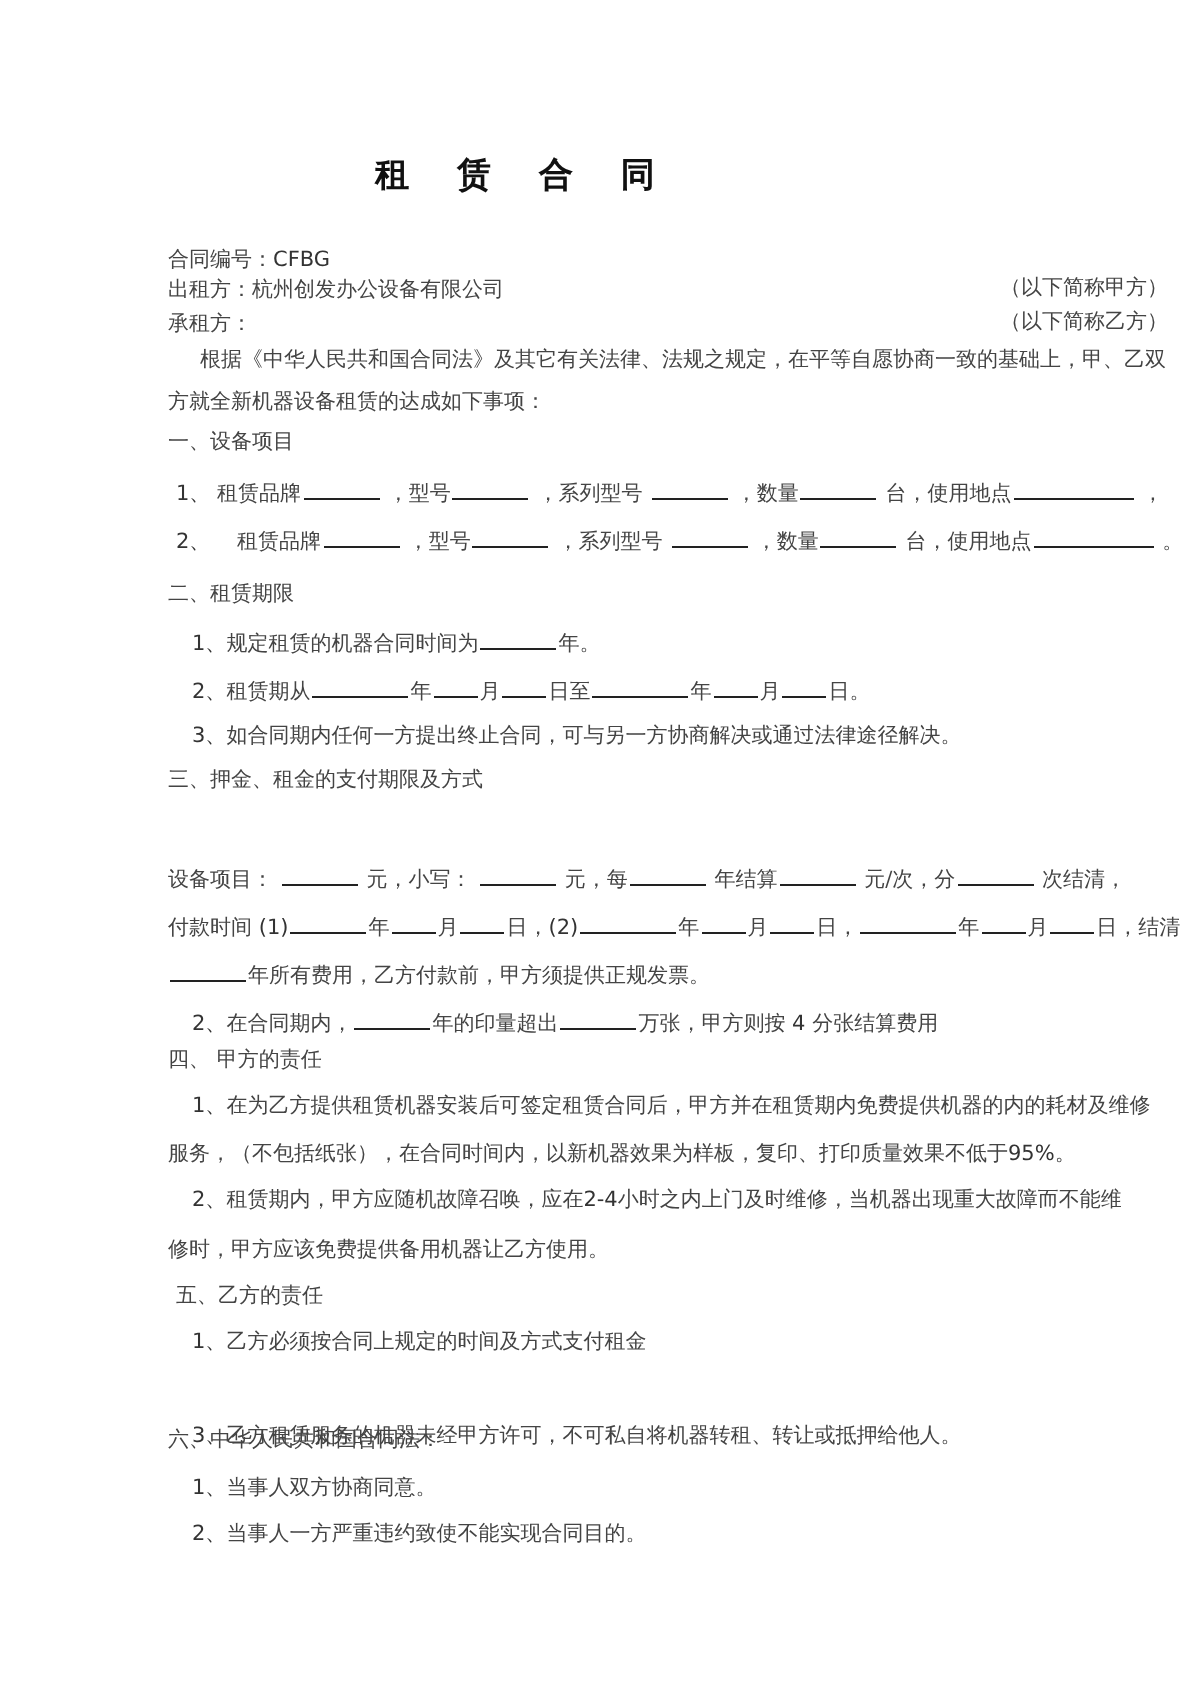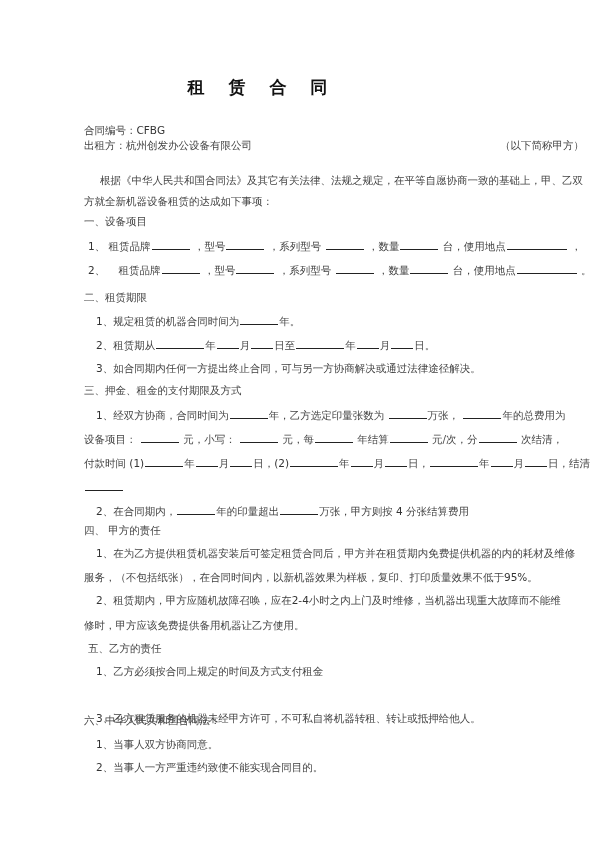--- a/index.html
+++ b/index.html
@@ -11,21 +11,21 @@
   .page { position: absolute; left: 0; top: 0; width: 600px; height: 849px; }
   .title {
     position: absolute; top: 76px; left: 0; width: 524px; text-align: center;
     font-size: 17px; font-weight: bold; letter-spacing: 9px; color: #111;
   }
   .line {
     position: absolute; left: 56px; width: 500px;
     font-size: 10.5px; line-height: 14px; white-space: nowrap; color: #444; margin-left: 28px;
   }
   .line .num, .line .latin { font-family: "DejaVu Sans", "Liberation Sans", sans-serif; color: #333; }
-  .right { position: absolute; right: 0; }
+  .right { position: absolute; right: 0; font-family: Liberation Serif, serif; }
   .indent1 { left: 68px; }
   .indent2 { left: 72px; font-family: Liberation Serif, serif; }
   .blank {
     display: inline-block; border-bottom: 1px solid #222; height: 11px;
     vertical-align: baseline; margin: 0 1px;
   }
   .w-sm { width: 22px; } .w-md { width: 38px; } .w-lg { width: 48px; } .w-xl { width: 60px; }
 </style>
 </head>
 <body>
@@ -36,20 +36,24 @@
 
   <div class="line" style="top:123px">
     <span>合同编号：</span><span class="latin">CFBG</span>
   </div>
 
   <div class="line" style="top:138px">
     <span>出租方：</span><span>杭州创发办公设备有限公司</span>
     <span class="right">（以下简称甲方）</span>
   </div>
 
+  <div class="line" style="top:155px">
+    <span>承租方：</span>
+    <span class="right">（以下简称乙方）</span>
+  </div>
 
   <div class="line indent2" style="top:174px">根据《中华人民共和国合同法》及其它有关法律、法规之规定，在平等自愿协商一致的基础上，甲、乙双</div>
   <div class="line" style="top:194px">方就全新机器设备租赁的达成如下事项：</div>
 
   <div class="line" style="top:214px">一、设备项目</div>
   <div class="line" style="top:238px; left:60px">
     <span class="num">1、</span>
     <span>租赁品牌</span><span class="blank w-md"></span>
     <span>，型号</span><span class="blank w-md"></span>
     <span>，系列型号</span> <span class="blank w-md"></span>
@@ -72,31 +76,28 @@
     <span class="num">1、</span><span>规定租赁的机器合同时间为</span><span class="blank w-md"></span><span>年。</span>
   </div>
   <div class="line indent1" style="top:337px">
     <span class="num">2、</span><span>租赁期从</span><span class="blank w-lg"></span><span>年</span><span class="blank w-sm"></span><span>月</span><span class="blank w-sm"></span><span>日至</span><span class="blank w-lg"></span><span>年</span><span class="blank w-sm"></span><span>月</span><span class="blank w-sm"></span><span>日。</span>
   </div>
   <div class="line indent1" style="top:361px">
     <span class="num">3、</span><span>如合同期内任何一方提出终止合同，可与另一方协商解决或通过法律途径解决。</span>
   </div>
 
   <div class="line" style="top:383px">三、押金、租金的支付期限及方式</div>
-  <div class="line indent1" style="top:407px">
-    <span class="num">1、</span><span>经双方协商，合同时间为</span><span class="blank w-md"></span><span>年，乙方选定印量张数为</span> <span class="blank w-md"></span><span>万张，</span> <span class="blank w-md"></span><span>年的总费用为</span>
-  </div>
   <div class="line" style="top:431px">
     <span>设备项目：</span> <span class="blank w-md"></span> <span>元，小写：</span> <span class="blank w-md"></span> <span>元，每</span><span class="blank w-md"></span> <span>年结算</span><span class="blank w-md"></span> <span>元/次，分</span><span class="blank w-md"></span> <span>次结清，</span>
   </div>
   <div class="line" style="top:455px">
     <span>付款时间</span> <span class="num">(1)</span><span class="blank w-md"></span><span>年</span><span class="blank w-sm"></span><span>月</span><span class="blank w-sm"></span><span>日，</span><span class="num">(2)</span><span class="blank w-lg"></span><span>年</span><span class="blank w-sm"></span><span>月</span><span class="blank w-sm"></span><span>日，</span><span class="blank w-lg"></span><span>年</span><span class="blank w-sm"></span><span>月</span><span class="blank w-sm"></span><span>日，结清</span>
   </div>
   <div class="line" style="top:479px">
-    <span class="blank w-md"></span>
+    <span class="blank w-md"></span><span>年所有费用，乙方付款前，甲方须提供正规发票。</span>
   </div>
   <div class="line indent1" style="top:503px">
     <span class="num">2、</span><span>在合同期内，</span><span class="blank w-md"></span><span>年的印量超出</span><span class="blank w-md"></span><span>万张，甲方则按</span> <span class="num">4</span> <span>分张结算费用</span>
   </div>
 
   <div class="line" style="top:523px">四、 甲方的责任</div>
   <div class="line indent1" style="top:546px">
     <span class="num">1、</span><span>在为乙方提供租赁机器安装后可签定租赁合同后，甲方并在租赁期内免费提供机器的内的耗材及维修</span>
   </div>
   <div class="line" style="top:570px">

